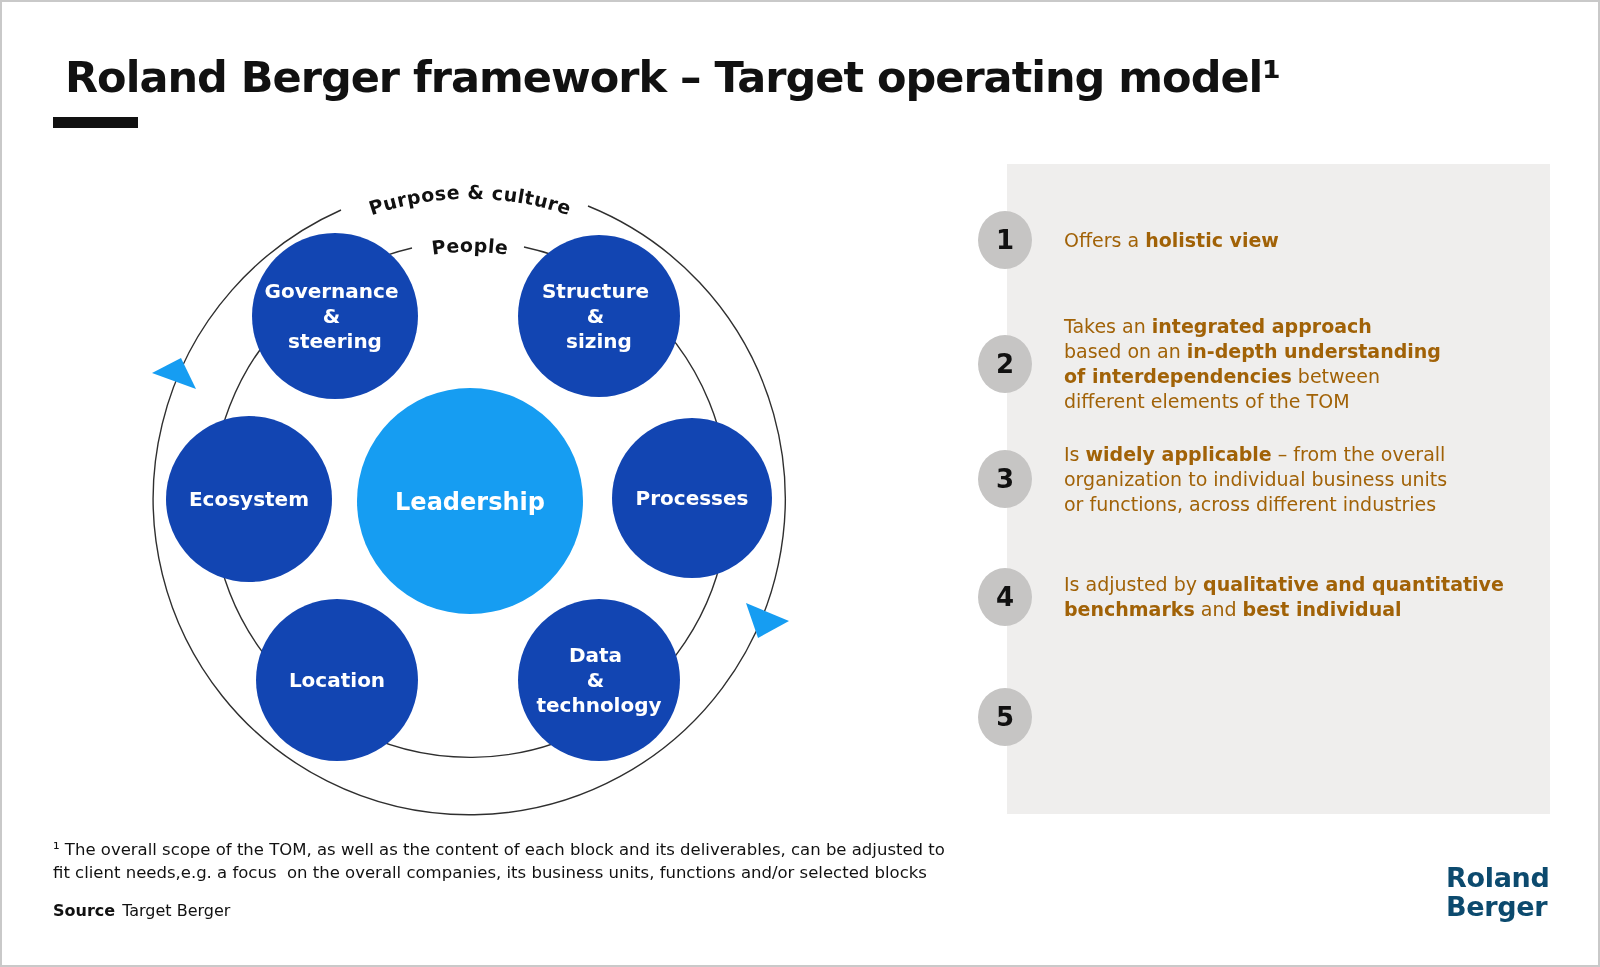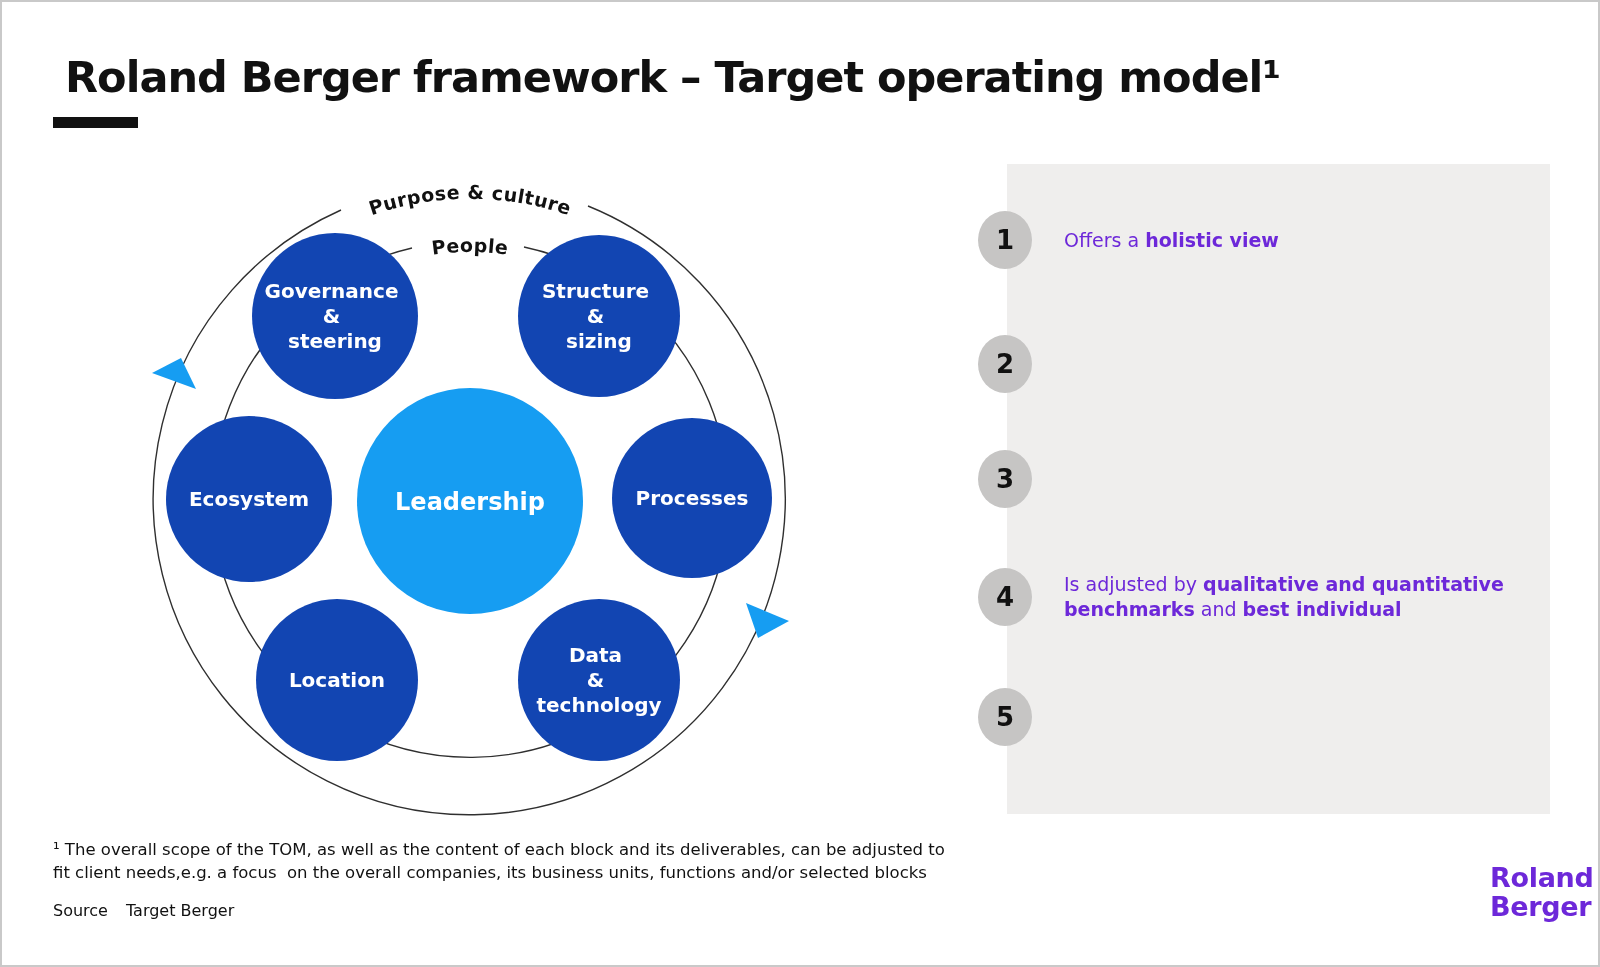--- a/index.html
+++ b/index.html
@@ -25,32 +25,32 @@
   .panel{
     position:absolute;left:1005px;top:162px;width:543px;height:650px;background:#efeeed;
   }
   .p-item{position:absolute;left:-29px;width:540px;display:flex;align-items:center;gap:32px;height:120px;}
   .num{
     flex:0 0 54px;width:54px;height:58px;border-radius:50%;background:#c6c5c4;
     display:flex;align-items:center;justify-content:center;
     font-size:26px;font-weight:700;color:#111;
   }
   .p-text{
-    font-size:19px;line-height:25px;color:#6d28d9;white-space:pre-wrap;
+    font-size:19px;line-height:25px;color:#a16207;white-space:pre-wrap;
   }
   .b{font-weight:700;}
   .footnote{
     position:absolute;left:51px;top:836px;width:1000px;
     font-size:16.5px;line-height:23px;color:#111;white-space:pre-wrap;
   }
   .source{position:absolute;left:51px;top:899px;font-size:16px;color:#111;}
-  .src-label{font-weight:400;margin-right:18px;}
+  .src-label{font-weight:700;margin-right:7px;}
   .logo{
     position:absolute;left:1444px;top:861px;
-    font-size:27px;font-weight:700;line-height:29px;letter-spacing:-0.3px;color:#6d28d9;margin-left:44px;
+    font-size:27px;font-weight:700;line-height:29px;letter-spacing:-0.3px;color:#0c4a6e;
   }
 </style>
 </head>
 <body>
 
 <h1 class="title">Roland Berger framework – Target operating model¹</h1>
 <div class="title-underline"></div>
 
 <svg class="diagram" viewBox="0 0 900 860">
 
@@ -126,24 +126,31 @@
 
 <div class="panel">
 
   <div class="p-item" style="top:16px;">
     <div class="num">1</div>
     <div class="p-text"><span>Offers a </span><span class="b">holistic view</span></div>
   </div>
 
   <div class="p-item" style="top:140px;">
     <div class="num">2</div>
+    <div class="p-text"><span>Takes an </span><span class="b">integrated approach</span><span>
+based on an </span><span class="b">in-depth understanding
+of interdependencies</span><span> between
+different elements of the TOM</span></div>
   </div>
 
   <div class="p-item" style="top:255px;">
     <div class="num">3</div>
+    <div class="p-text"><span>Is </span><span class="b">widely applicable</span><span> – from the overall
+organization to individual business units
+or functions, across different industries</span></div>
   </div>
 
   <div class="p-item" style="top:373px;">
     <div class="num">4</div>
     <div class="p-text"><span>Is adjusted by </span><span class="b">qualitative and quantitative
 benchmarks</span><span> and </span><span class="b">best individual</span></div>
   </div>
 
   <div class="p-item" style="top:493px;">
     <div class="num">5</div>

